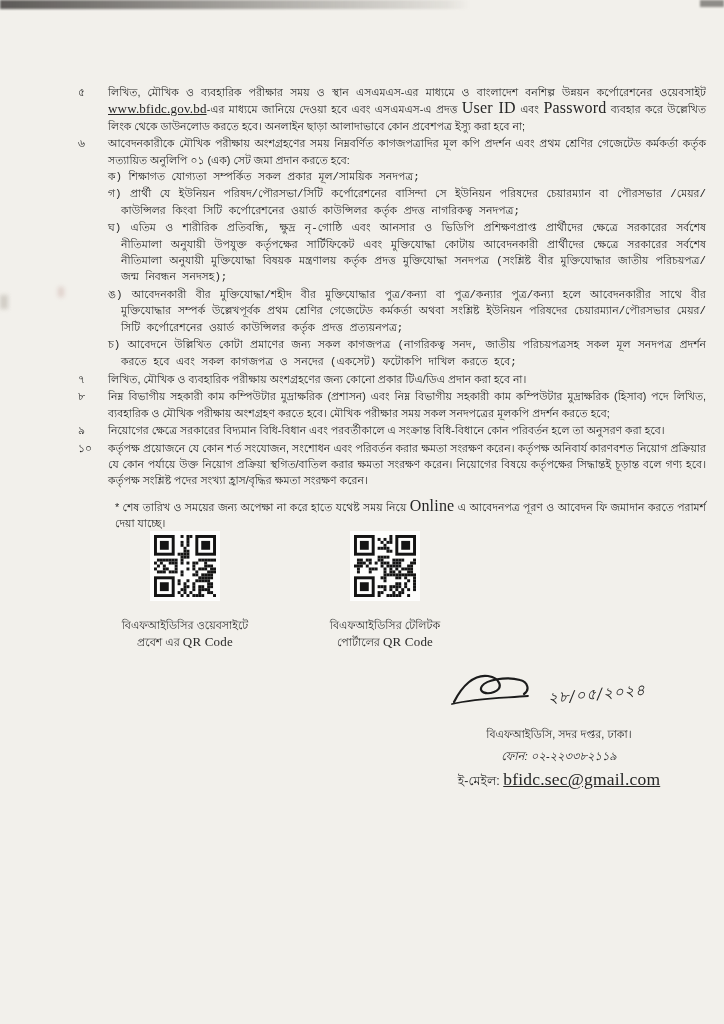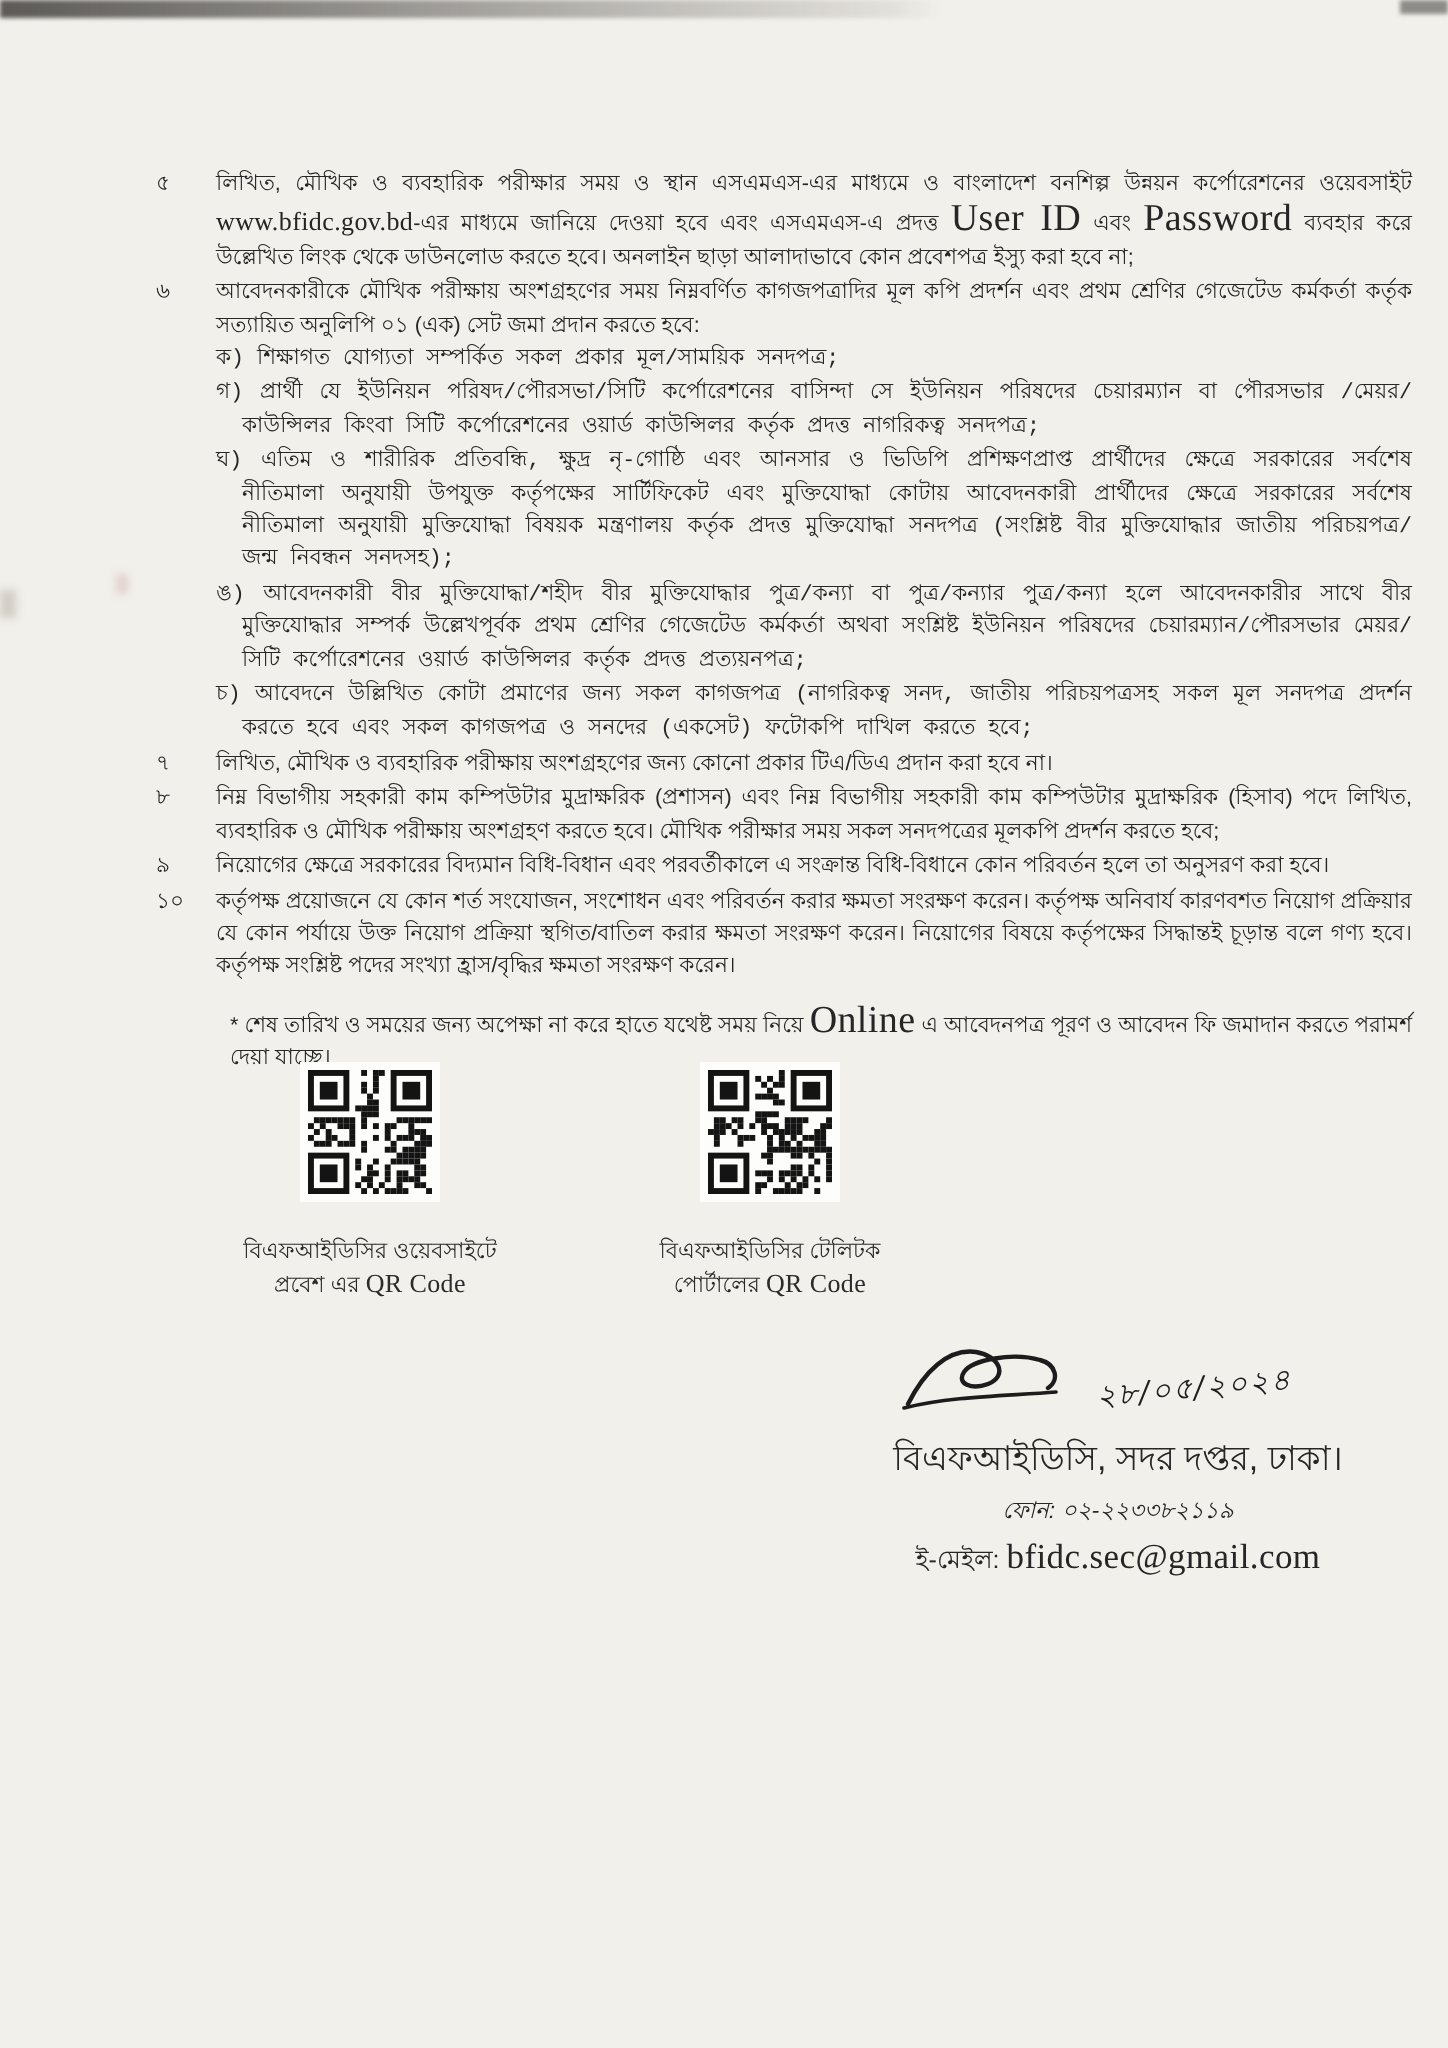--- a/index.html
+++ b/index.html
@@ -28,25 +28,25 @@
     font-size:10.8px;line-height:16.4px;text-align:justify;
   }
   .row{display:flex;align-items:flex-start;margin-bottom:1px;}
   .row .num{flex:0 0 30px;text-align:left;}
   .row .txt{flex:1;}
   .row.ind1{margin-left:30px;}
   .row.ind1 .txt{padding-left:13px;text-indent:-13px;font-family:Liberation Mono, monospace;}
   .row.ind2{margin-left:37px;margin-top:9px;}
   .latin{
     font-family:"Liberation Serif","DejaVu Serif",serif;
-    font-size:19px;line-height:1;letter-spacing:.2px;
+    font-size:16px;line-height:1;letter-spacing:.2px;
   }
   .latin-underline{
     font-family:"Liberation Serif","DejaVu Serif",serif;
-    font-size:13px;line-height:1;letter-spacing:.2px;
+    font-size:13px;line-height:1;text-decoration:underline;letter-spacing:.2px;
   }
 
   
   .qr-area{position:absolute;left:104px;top:531px;display:flex;gap:38px;}
   .qr-block{width:162px;text-align:center;}
   .qr-code{
     width:62px;height:62px;background:#fdfdfc;display:inline-block;
     padding:4px;
   }
   .qr-caption{margin-top:12px;font-size:11px;line-height:17px;color:#2b2b2b;}
@@ -57,21 +57,21 @@
   .sig-wrap{position:relative;height:46px;}
   .sig-mark{position:absolute;left:40px;top:0;}
   .sig-date{
     position:absolute;left:140px;top:14px;
     font-family:"DejaVu Serif","Liberation Serif",serif;
     font-style:italic;font-size:15px;color:#1d1d1d;
     transform:rotate(-5deg);letter-spacing:1px;white-space:nowrap;
   }
   .sign-name{font-size:11.5px;margin-top:0;}
   .sign-title{font-size:11.5px;margin-top:3px;}
-  .sign-org{font-size:17px;margin-top:2px;}
+  .sign-org{font-size:11px;margin-top:12px;}
   .sign-phone{font-size:11.5px;margin-top:3px;font-style:italic;}
   .sign-email{font-size:12.5px;margin-top:4px;white-space:nowrap;}
   .sign-email .latin-underline{font-size:17.5px;}
 </style>
 </head>
 <body>
 
 <div class="smudge-top"></div>
 <div class="smudge-top-right"></div>
 <div class="speck1"></div>

